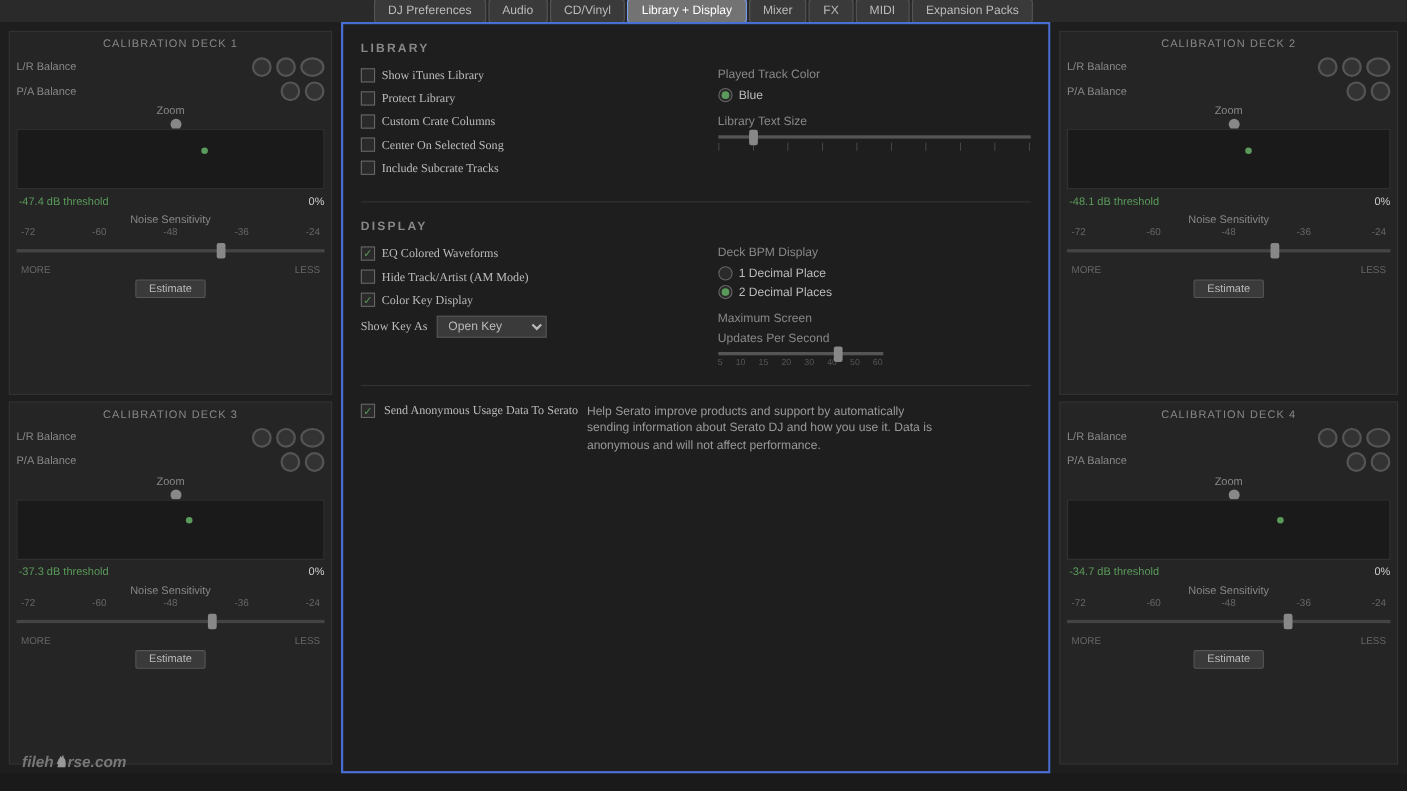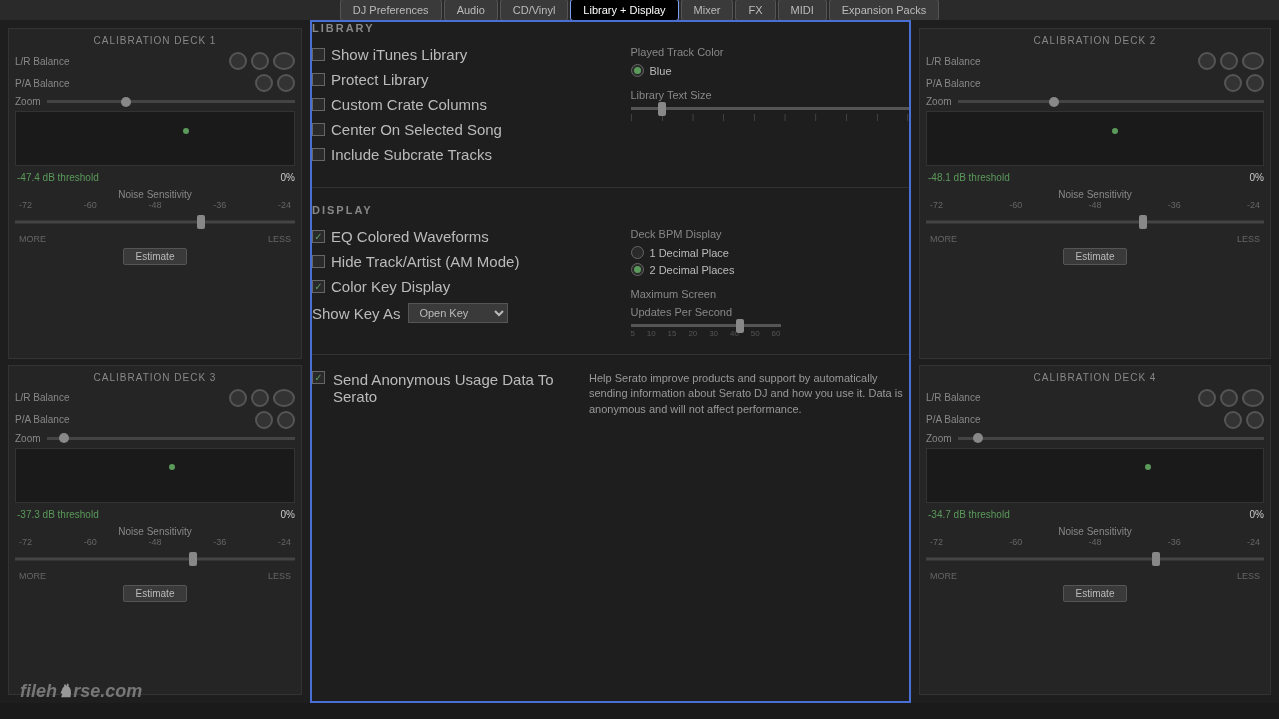--- a/index.html
+++ b/index.html
@@ -27,40 +27,40 @@
     .nav-btn {
       background: #3a3a3a;
       border: 1px solid #555;
       color: #bbb;
       padding: 4px 12px;
       font-size: 11px;
       cursor: pointer;
       border-radius: 3px;
     }
     .nav-btn.active {
-      background: #000000;
+      background: #737373;
       border-color: #7a9ff4;
       color: #fff;
     }
 
     
     .main-layout {
       display: flex;
       height: calc(719px - 36px);
     }
 
     
     .deck-panel {
       width: 310px;
       background: #1e1e1e;
       padding: 8px;
       flex-shrink: 0;
     }
     .deck-panel.right {
-      width: 368px;
+      width: 324px;
     }
     .decks-container {
       display: flex;
       flex-direction: column;
       gap: 6px;
       height: 100%;
     }
     .calibration-deck {
       background: #252525;
       border: 1px solid #333;
@@ -179,20 +179,21 @@
       padding: 2px 12px;
       font-size: 10px;
       cursor: pointer;
       border-radius: 2px;
     }
     .zoom-row {
       display: flex;
       align-items: center;
       gap: 6px;
       margin-bottom: 2px;
+      flex-direction: column;
     }
     .zoom-label { font-size: 10px; color: #888; }
     .zoom-slider {
       flex: 1;
       height: 3px;
       background: #444;
       position: relative;
     }
     .zoom-thumb {
       width: 10px;
@@ -202,20 +203,21 @@
       position: absolute;
       top: 50%;
       transform: translateY(-50%);
     }
 
     
     .center-panel {
       flex: 1;
       background: #1e1e1e;
       border: 2px solid #4a6fd4;
+      padding: 16px;
       overflow-y: auto;
     }
 
     
     .section-header {
       font-size: 11px;
       color: #888;
       letter-spacing: 2px;
       margin-bottom: 12px;
       font-weight: bold;
@@ -241,22 +243,23 @@
       justify-content: center;
       cursor: pointer;
       flex-shrink: 0;
     }
     .checkbox-box.checked::after {
       content: '✓';
       font-size: 10px;
       color: #5a9a5a;
     }
     .checkbox-label {
-      font-size: 15px;
+      font-size: 11px;
       color: #bbb;
+      font-family: Liberation Serif, serif;
     }
     .two-col {
       display: flex;
       gap: 20px;
     }
     .col-left { flex: 1; }
     .col-right {
       flex: 1;
       padding-left: 20px;
     }
@@ -733,14 +736,14 @@
           <button class="estimate-btn">Estimate</button>
         </div>
       </div>
 
     </div>
   </div>
 
 </div>
 
 <div class="filehorse-logo">
-  <span style="color:#777; font-style: italic; font-size:18px;">fileh<span style="color:#999;">♞</span>rse.com</span>
+  <span style="color:#777; font-style: italic; font-size:14px;">fileh<span style="color:#999;">♞</span>rse.com</span>
 </div>
 
 </body></html>

